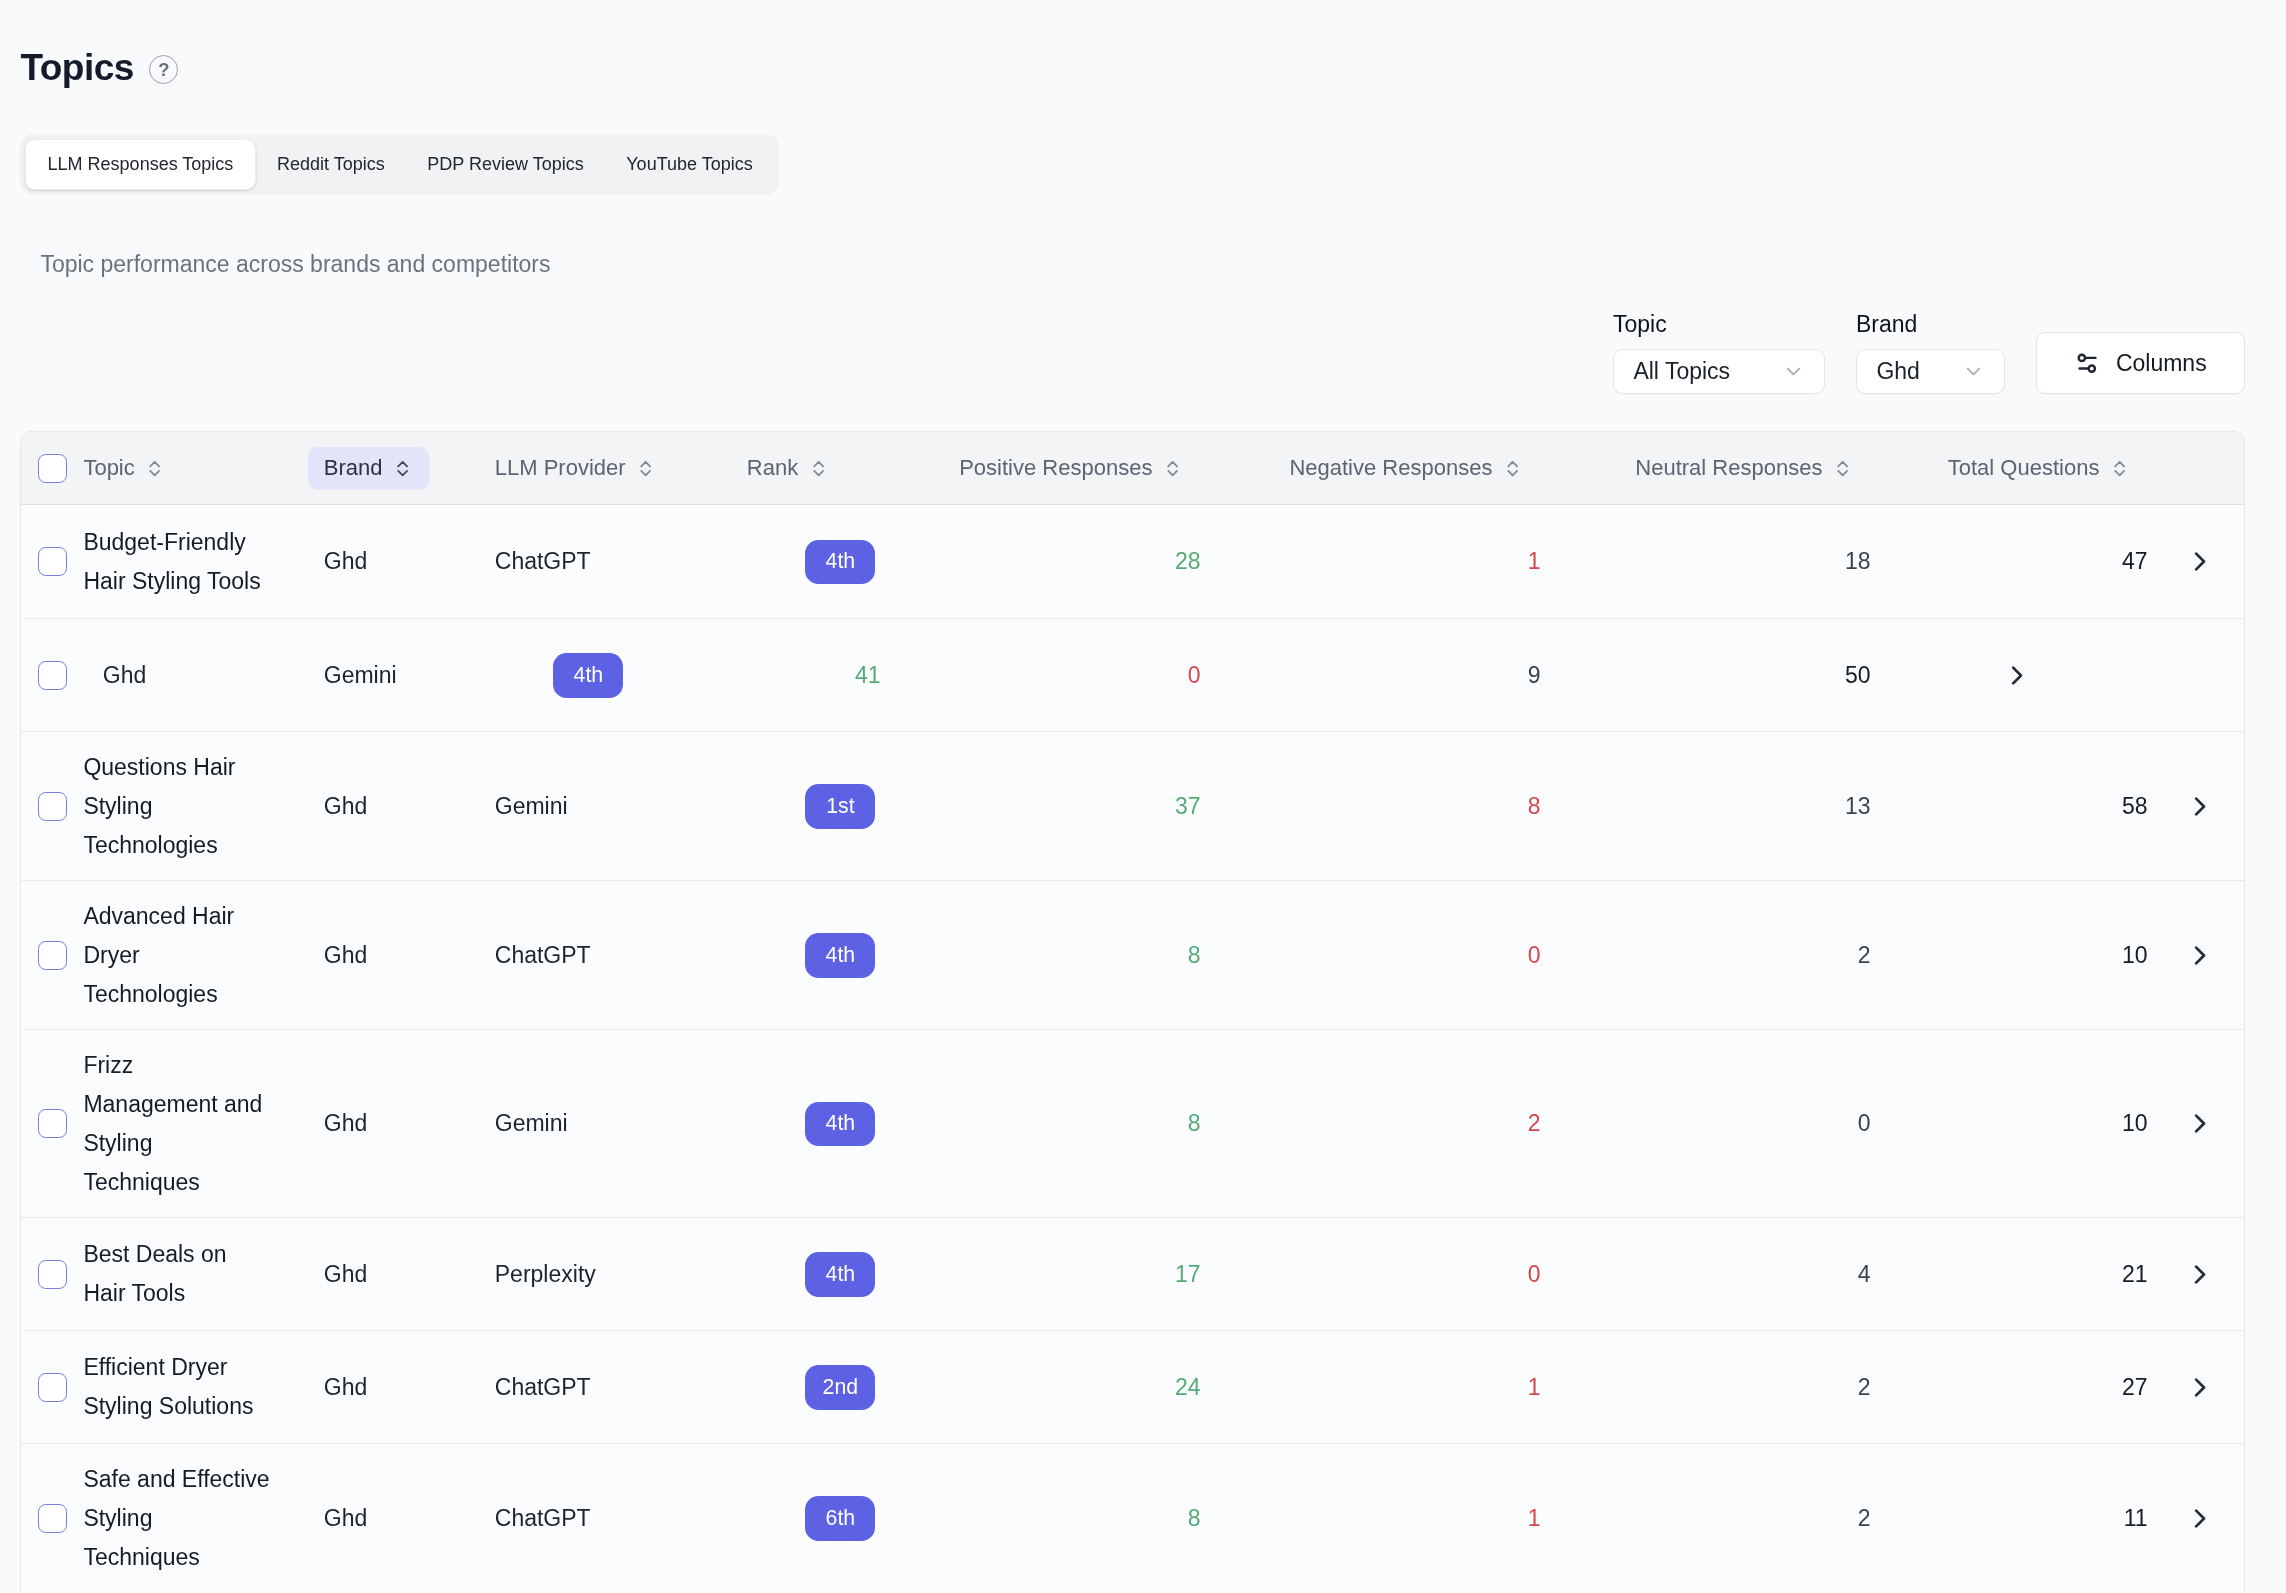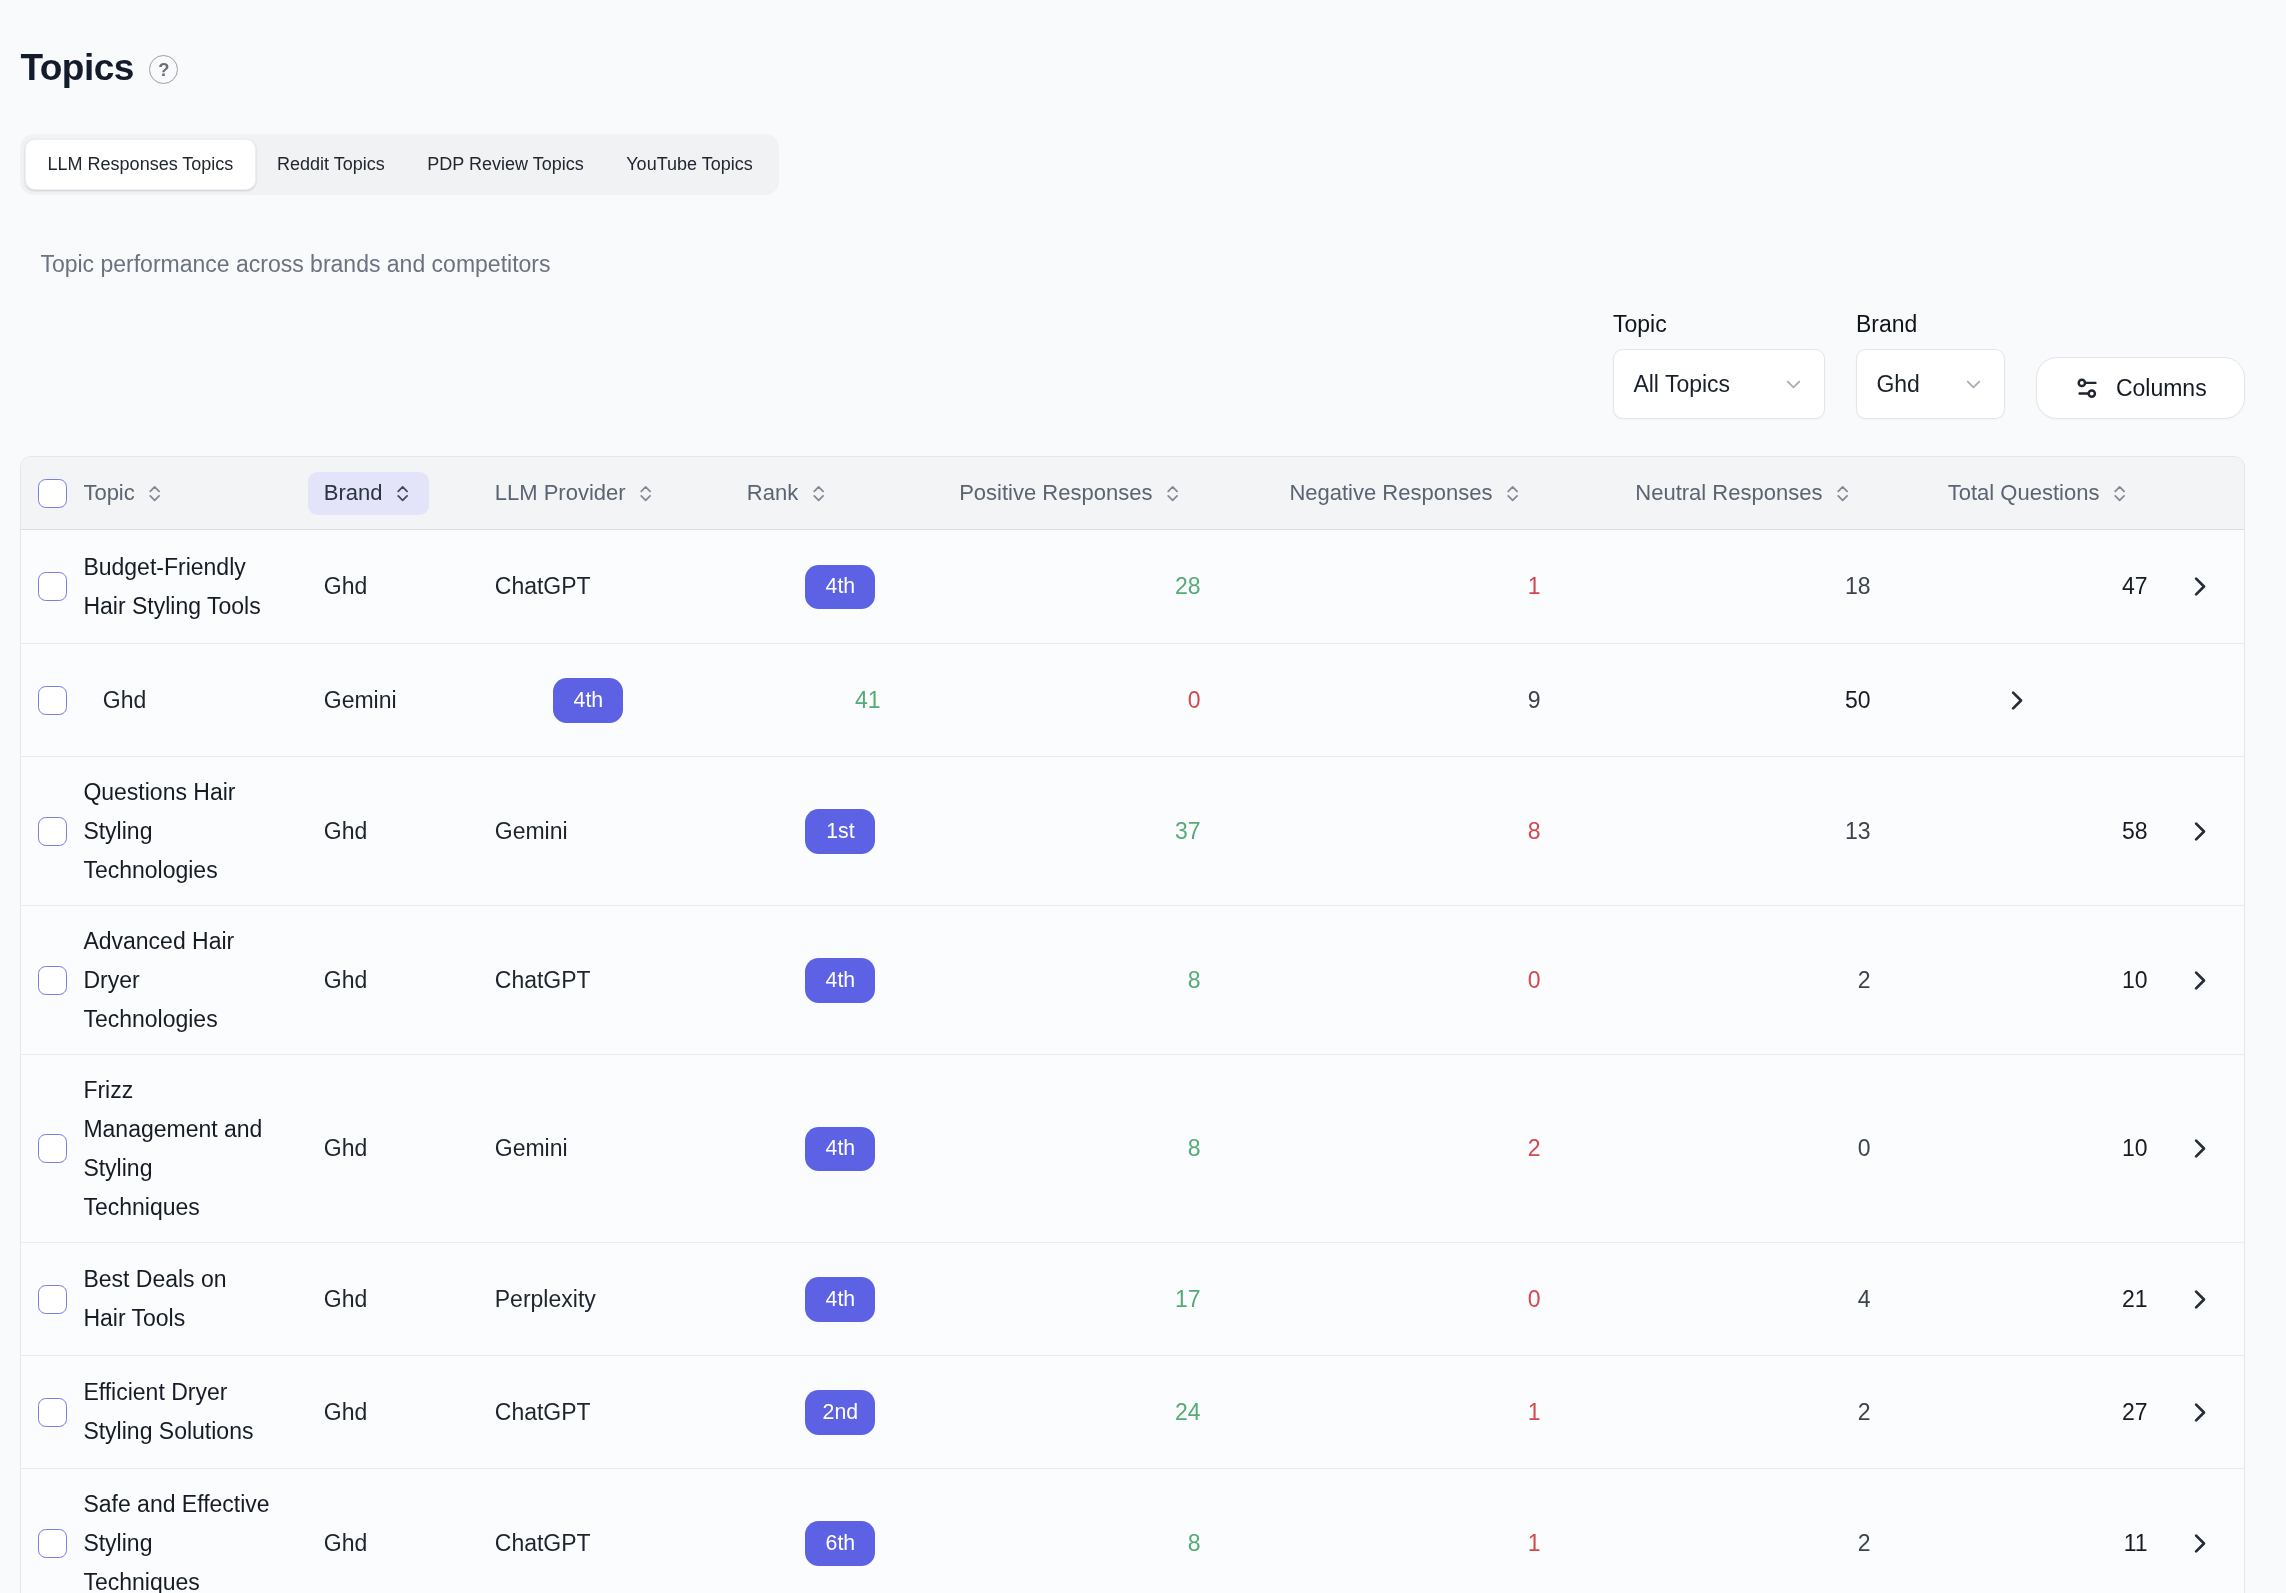--- a/index.html
+++ b/index.html
@@ -39,31 +39,31 @@
   .subtitle { margin-top:56px; font-size:23px; color:#6b7280;margin-left:20px; }
 
   
   .filters-row {
     margin-top:33px; display:flex; justify-content:flex-end;
     align-items:flex-end; gap:31px;
   }
   .filter-group { display:flex; flex-direction:column; }
   .filter-label { font-size:23px; color:#10141d; font-weight:500; margin-bottom:11.6px; }
   .select-btn {
-    height:70px; background:#fff; border:1px solid #e2e5ea; border-radius:9.7px;
+    height:45px; background:#fff; border:1px solid #e2e5ea; border-radius:9.7px;
     display:flex; align-items:center; justify-content:space-between;
     padding:0 19.4px; font-size:23px; color:#1a202c; cursor:pointer;
     box-shadow:0 1px 1.9px rgba(16,24,40,.03);
   }
   .select-topic { width:212px; }
   .select-brand { width:149px; }
   .chev-down { width:23px; height:23px; stroke:#a9b0ba; flex:0 0 auto; margin-left:11.6px; }
   .columns-btn {
     height:62px; width:209px; background:#fff; border:1px solid #e2e5ea;
-    border-radius:21px; display:flex; align-items:center; justify-content:center;
+    border-radius:9px; display:flex; align-items:center; justify-content:center;
     gap:14.6px; font-size:23px; color:#141a24; cursor:pointer;
     box-shadow:0 1px 1.9px rgba(16,24,40,.03);
   }
   .columns-ico { width:27px; height:27px; stroke:#1f2630; }
 
   
   .table {
     margin-top:37px; background:#fbfcfd;
     border:1px solid #e3e6ea; border-bottom:none;
     border-radius:11.6px 11.6px 0 0; overflow:hidden;

